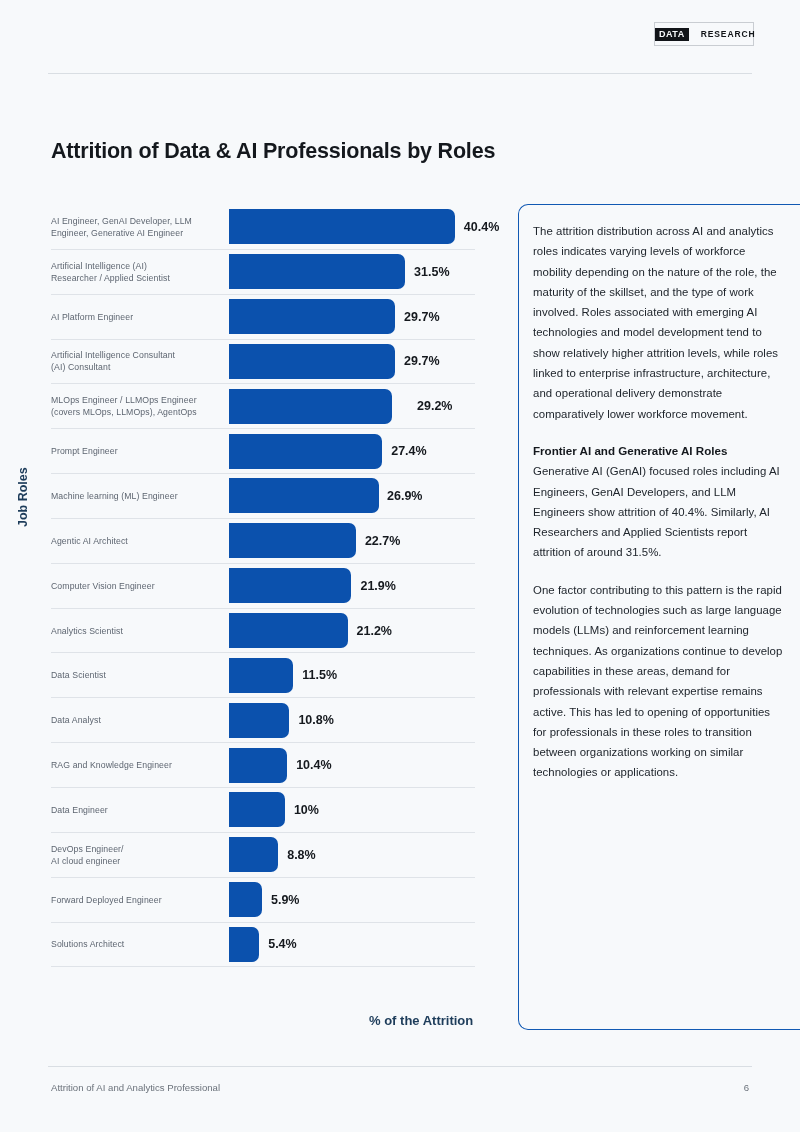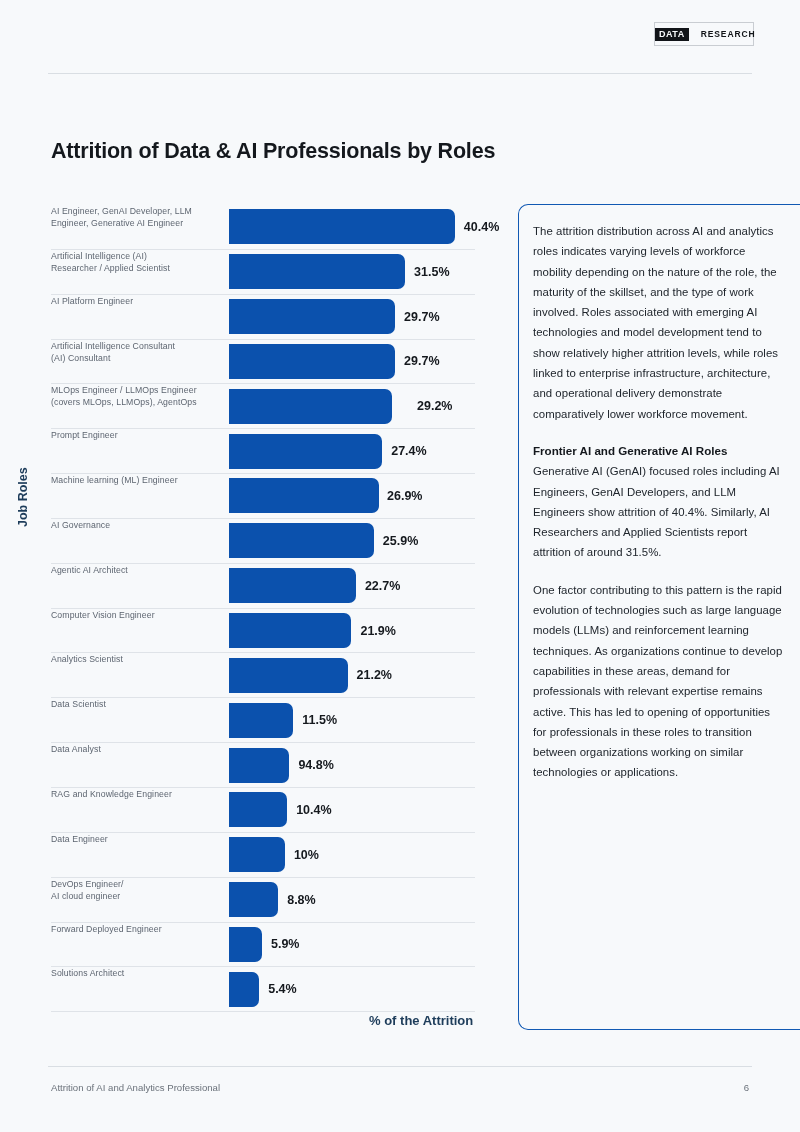--- a/index.html
+++ b/index.html
@@ -58,21 +58,21 @@
   }
   .yaxis-title {
     position: absolute; left: 16px; top: 527px;
     font-size: 12.5px; font-weight: 600; color: #1d3c5a;
     transform: rotate(-90deg); transform-origin: left top;
     white-space: nowrap;
   }
   .row {
     position: relative;
     height: 44.85px;
-    display: flex; 
+    display: flex; align-items: center;
     border-bottom: 1px solid #dfe3e8;
   }
   .row:first-child { border-top: none; }
   .row-label {
     width: 178px;
     flex: 0 0 178px;
     font-size: 8.7px;
     line-height: 12px;
     color: #5d6570;
     padding-right: 6px;
@@ -218,29 +218,20 @@
         <div class="row-label">
           <div>Machine learning (ML) Engineer</div>
         </div>
         <div class="bar-area">
           <div class="bar" style="width: 150.395px; background: rgb(11, 81, 173);"></div>
           <div class="bar-value" style="left: 158px;">26.9%</div>
         </div>
       </div>
       <div class="row">
         <div class="row-label">
-          <div>AI Governance</div>
-        </div>
-        <div class="bar-area">
-          <div class="bar" style="width: 144.805px; background: rgb(11, 81, 173);"></div>
-          <div class="bar-value" style="left: 153.805px;">25.9%</div>
-        </div>
-      </div>
-      <div class="row">
-        <div class="row-label">
           <div>Agentic AI Architect</div>
         </div>
         <div class="bar-area">
           <div class="bar" style="width: 126.914px; background: rgb(11, 81, 173);"></div>
           <div class="bar-value" style="left: 135.914px;">22.7%</div>
         </div>
       </div>
       <div class="row">
         <div class="row-label">
           <div>Computer Vision Engineer</div>
@@ -267,21 +258,21 @@
           <div class="bar" style="width: 64.2955px; background: rgb(11, 81, 173);"></div>
           <div class="bar-value" style="left: 73.2955px;">11.5%</div>
         </div>
       </div>
       <div class="row">
         <div class="row-label">
           <div>Data Analyst</div>
         </div>
         <div class="bar-area">
           <div class="bar" style="width: 60.3818px; background: rgb(11, 81, 173);"></div>
-          <div class="bar-value" style="left: 69.3818px;">94.8%</div>
+          <div class="bar-value" style="left: 69.3818px;">10.8%</div>
         </div>
       </div>
       <div class="row">
         <div class="row-label">
           <div>RAG and Knowledge Engineer</div>
         </div>
         <div class="bar-area">
           <div class="bar" style="width: 58.1455px; background: rgb(11, 81, 173);"></div>
           <div class="bar-value" style="left: 67.1455px;">10.4%</div>
         </div>

